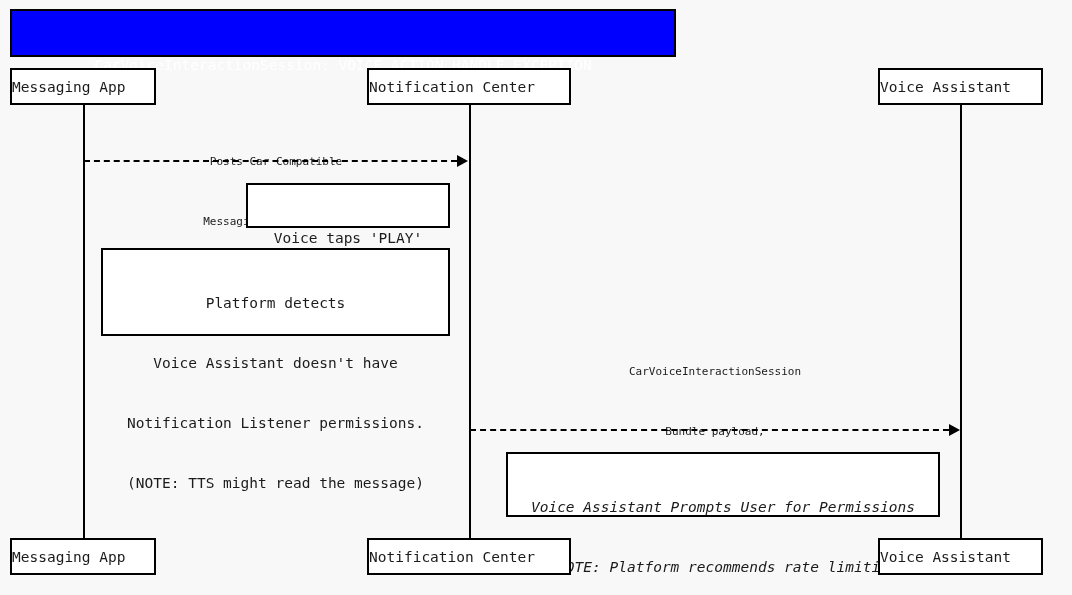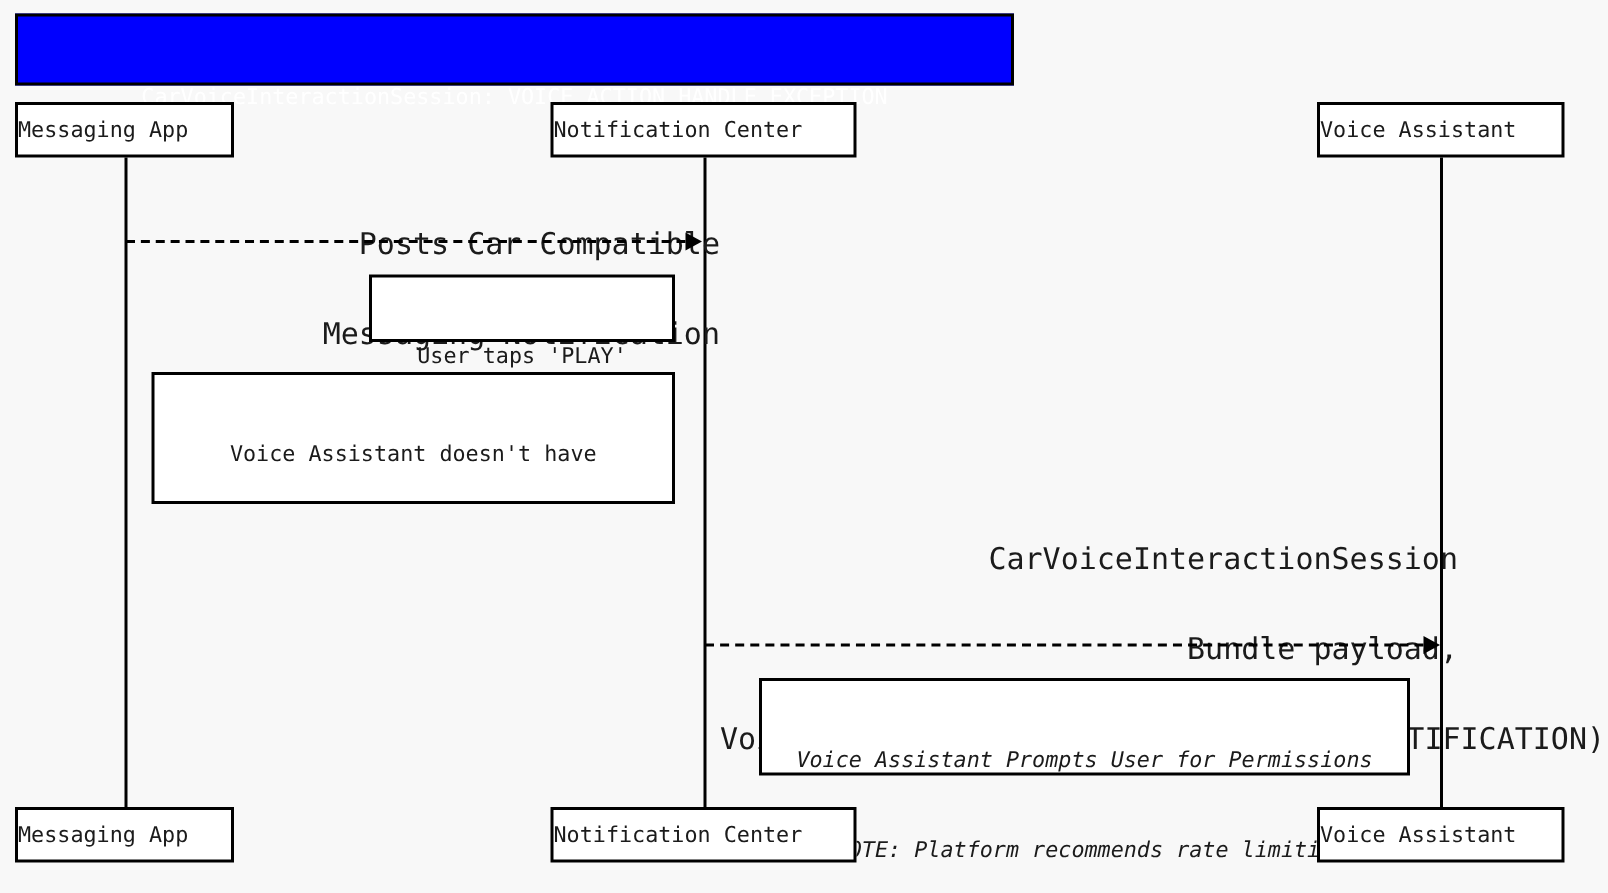--- a/index.html
+++ b/index.html
@@ -75,26 +75,25 @@
   .msg-head {
     position: absolute;
     width: 0;
     height: 0;
     border-top: 6px solid transparent;
     border-bottom: 6px solid transparent;
     border-left: 11px solid #000000;
   }
   .msg-label {
     position: absolute;
-    font-size: 20px;
+    font-size: 11px;
     line-height: 20px;
-    text-align: right;
+    text-align: center;
     color: #1b1b1b;
     white-space: pre;
-    margin-left: 11px;
   }
 
   
   .note {
     position: absolute;
     background: #ffffff;
     border: 2px solid #000000;
     box-sizing: border-box;
     font-size: 14.5px;
     line-height: 20px;
@@ -124,26 +123,29 @@
   <div class="participant" style="left:878px; top:68px; width:165px;">Voice Assistant</div>
 
   <div class="msg-label" style="left:83px; top:112px; width:386px;">
     <span style="display:block;">Posts Car Compatible</span>
     <span style="display:block;">Messaging Notification</span>
   </div>
   <div class="msg-line" style="left:84px; top:160px; width:373px;"></div>
   <div class="msg-head" style="left:457px; top:155px;"></div>
 
   <div class="note" style="left:246px; top:183px; width:204px; height:45px;">
-    <span style="display:block;">User taps 'PLAY'</span>
+    <span style="display:block;">Voice taps 'PLAY'</span>
     <span style="display:block;">on Msg Notification</span>
   </div>
 
   <div class="note" style="left:101px; top:248px; width:349px; height:88px;">
+    <span style="display:block;">Platform detects</span>
     <span style="display:block;">Voice Assistant doesn't have</span>
+    <span style="display:block;">Notification Listener permissions.</span>
+    <span style="display:block;">(NOTE: TTS might read the message)</span>
   </div>
 
   <div class="msg-label" style="left:469px; top:322px; width:492px;">
     <span style="display:block;">CarVoiceInteractionSession</span>
     <span style="display:block;">Bundle payload,</span>
     <span style="display:block;">VoiceInteractionSession.SHOW_SOURCE_NOTIFICATION)</span>
   </div>
   <div class="msg-line" style="left:470px; top:429px; width:479px;"></div>
   <div class="msg-head" style="left:949px; top:424px;"></div>
 

